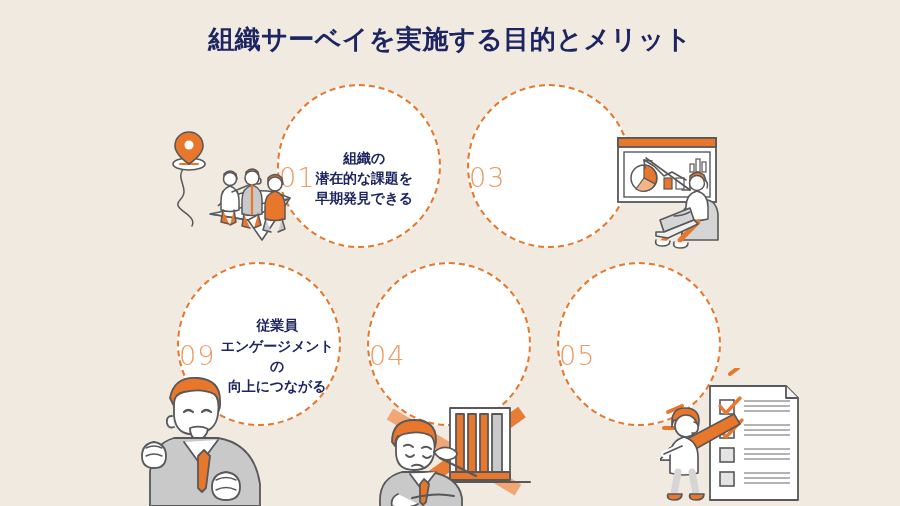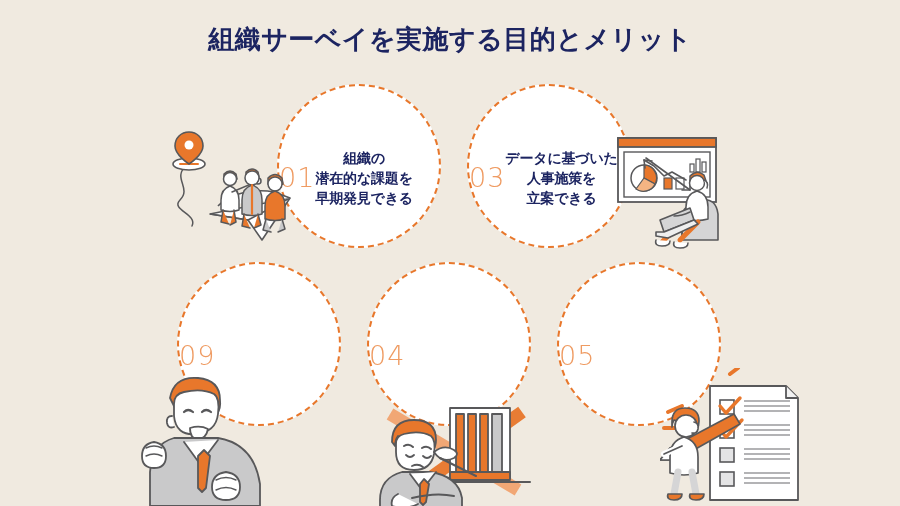--- a/index.html
+++ b/index.html
@@ -347,27 +347,27 @@
 
   <div class="circle" id="c1">
     <div class="circle-num">01</div>
     <div class="circle-text">組織の
 潜在的な課題を
 早期発見できる</div>
   </div>
 
   <div class="circle" id="c2">
     <div class="circle-num">03</div>
-    <div class="circle-text">データに基づいた
-人事施策を
-立案できる</div>
   </div>
 
   <div class="circle" id="c3">
     <div class="circle-num">09</div>
+    <div class="circle-text">従業員
+エンゲージメントの
+向上につながる</div>
   </div>
 
   <div class="circle" id="c4">
     <div class="circle-num">04</div>
   </div>
 
   <div class="circle" id="c5">
     <div class="circle-num">05</div>
   </div>
 

